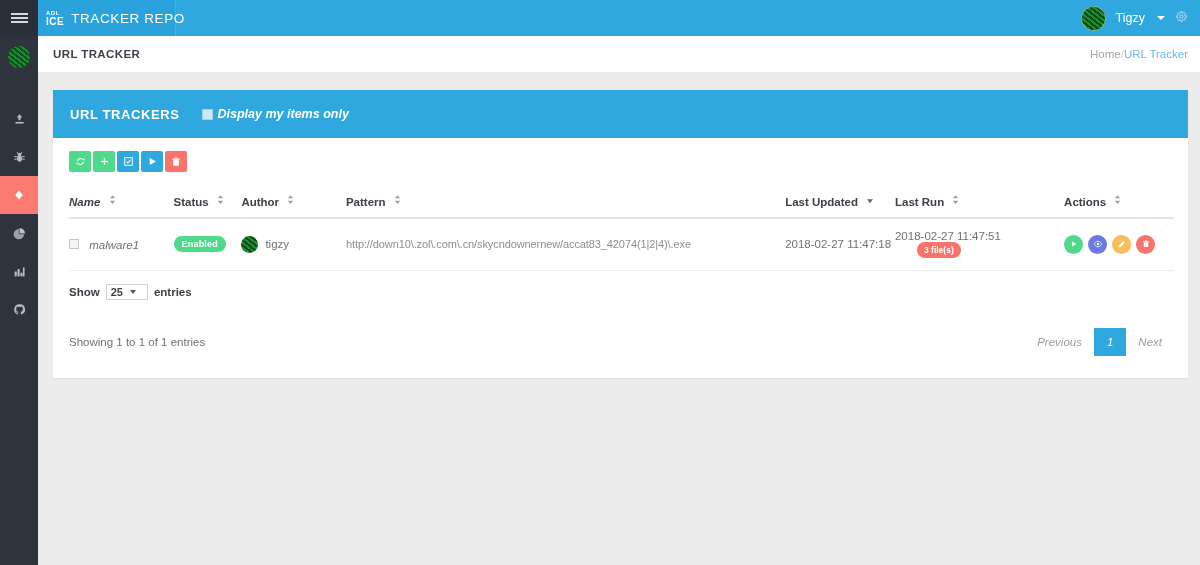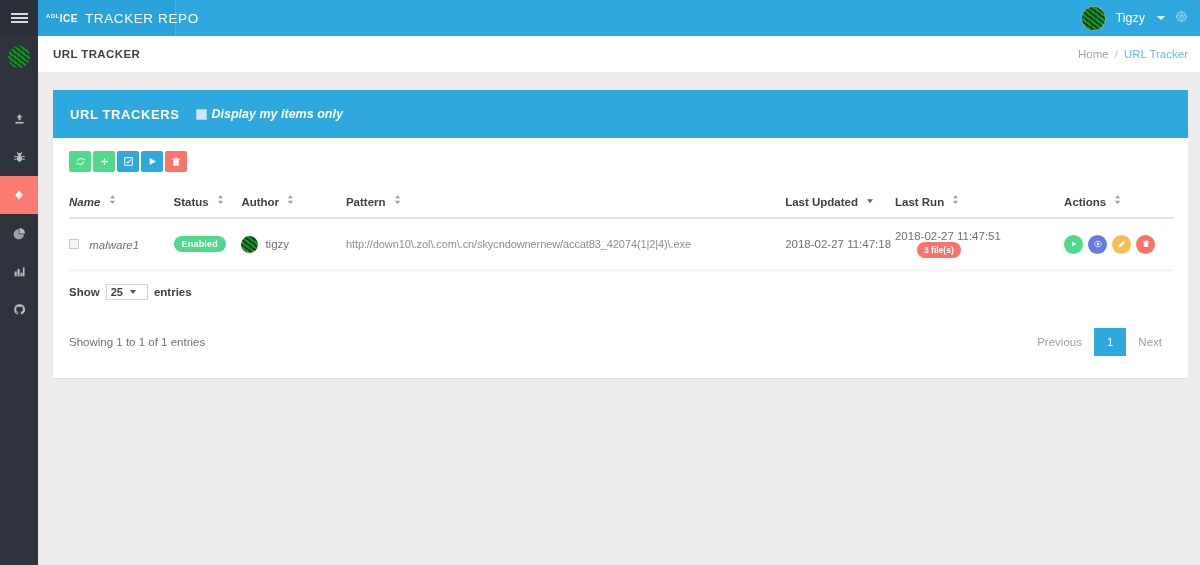--- a/index.html
+++ b/index.html
@@ -49,21 +49,21 @@
     display: flex; align-items: center;
   }
   #brand-block {
     width: 138px; height: 36px;
     display: flex; align-items: center; gap: 7px;
     padding-left: 8px;
     border-right: 1px solid rgba(255,255,255,.17);
     background: #2aa3dd;
   }
   #brand-logo {
-    display: flex; 
+    display: flex; flex-direction: column; 
     line-height: 1;
     color: #ffffff;
   }
   #brand-logo .adl { font-size: 6px; font-weight: bold; letter-spacing: .5px; }
   #brand-logo .ice { font-size: 10px; font-weight: bold; letter-spacing: .5px; margin-top: 1px; }
   #brand-text {
     color: #ffffff; font-size: 13.5px; letter-spacing: .6px;
     white-space: nowrap;
   }
   #top-right {
@@ -94,40 +94,40 @@
     display: flex; align-items: center;
     border-bottom: 1px solid #e9e9e9;
   }
   #page-title {
     margin-left: 15px; font-size: 11.5px; font-weight: bold;
     color: #3c4048; letter-spacing: .4px;
   }
   #breadcrumb {
     margin-left: auto; margin-right: 12px;
     font-size: 11.5px; color: #a2a7ad;
-    display: flex; align-items: flex-start; gap: 6px;
+    display: flex; align-items: flex-start; gap: 0;
   }
   #breadcrumb .bc-sep { color: #c8cbcf; }
   #breadcrumb .bc-active { color: #68b8e8; }
 
   
   #content {
     position: absolute; left: 38px; top: 73px;
     width: 1162px; height: 492px;
     background: #ececec;
     padding: 17px 12px 0 15px;
   }
   #card {
     width: 1135px;
     background: #ffffff;
     box-shadow: 0 1px 1px rgba(0,0,0,.06);
   }
   #card-header {
     height: 48px; background: #2fa8e0;
-    display: flex; align-items: center; padding-left: 17px; gap: 16px;
+    display: flex; align-items: center; padding-left: 17px; gap: 22px;
   }
   #card-title {
     color: #ffffff; font-size: 13px; font-weight: bold; letter-spacing: .6px;
   }
   #my-items-wrap {
     display: flex; align-items: center; gap: 5px; cursor: pointer;
   }
   #my-items-box {
     width: 11px; height: 11px; background: #cfe7f5;
     border: 1px solid #a8cfe8; display: inline-block;
@@ -229,21 +229,21 @@
     display: inline-flex; align-items:center; gap:7px;
   }
   #entries-select .caret-s {
     width:0;height:0;border-left:3px solid transparent;border-right:3px solid transparent;
     border-top:4px solid #555;
   }
   #bottom-row {
     margin-top: 28px; display: flex; align-items: center;
   }
   #showing-text { font-size: 11.5px; color: #6d7278; }
-  #pagination { margin-left: auto; display: flex; align-items: flex-start; }
+  #pagination { margin-left: auto; display: flex; align-items: flex-start; font-style: italic; }
   .pg {
     font-size: 11.5px; color: #9aa0a6; padding: 7px 11px;
     cursor: pointer; border: 1px solid transparent;
   }
   .pg.num { background: #2fa8e0; color: #ffffff; padding: 7px 12px; }
 </style>
 </head>
 <body>
 
 <div id="sidebar">

